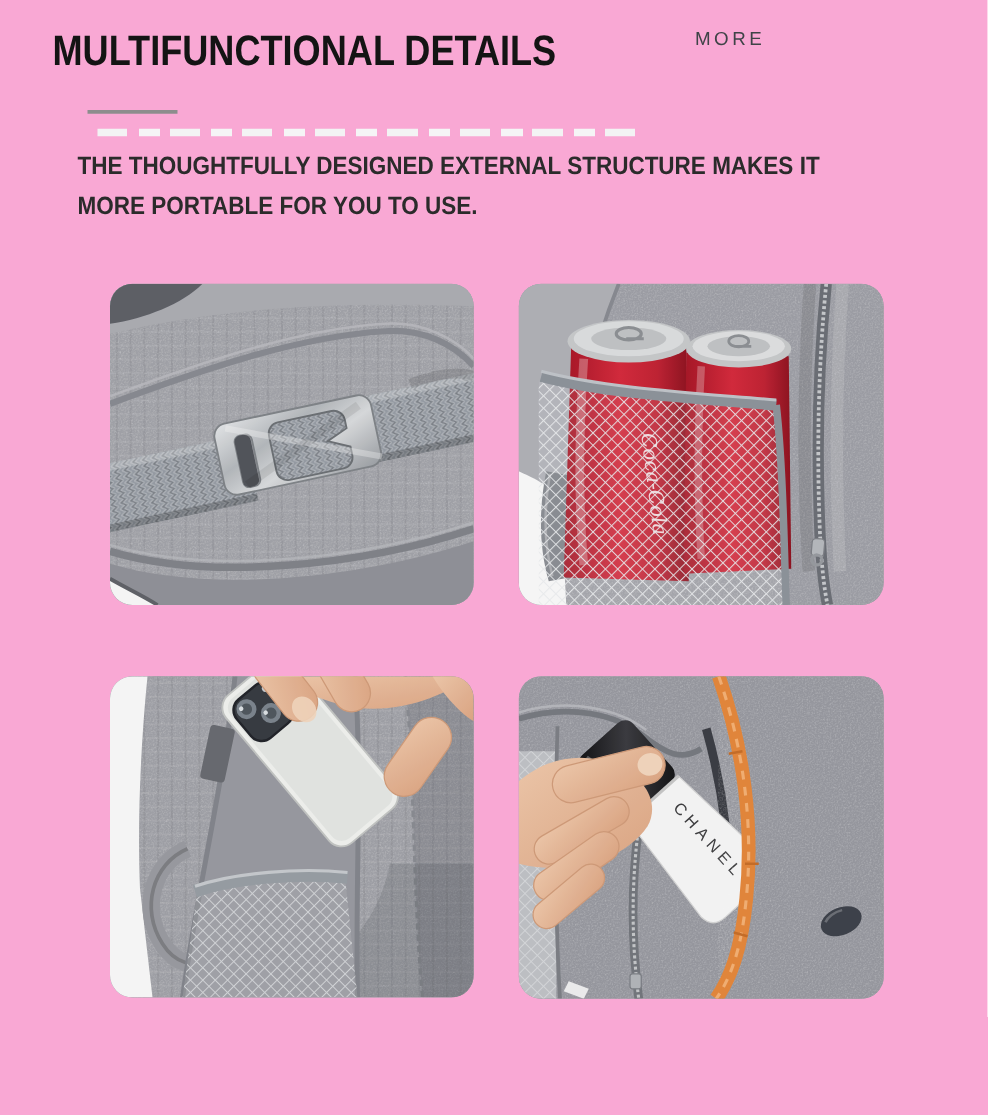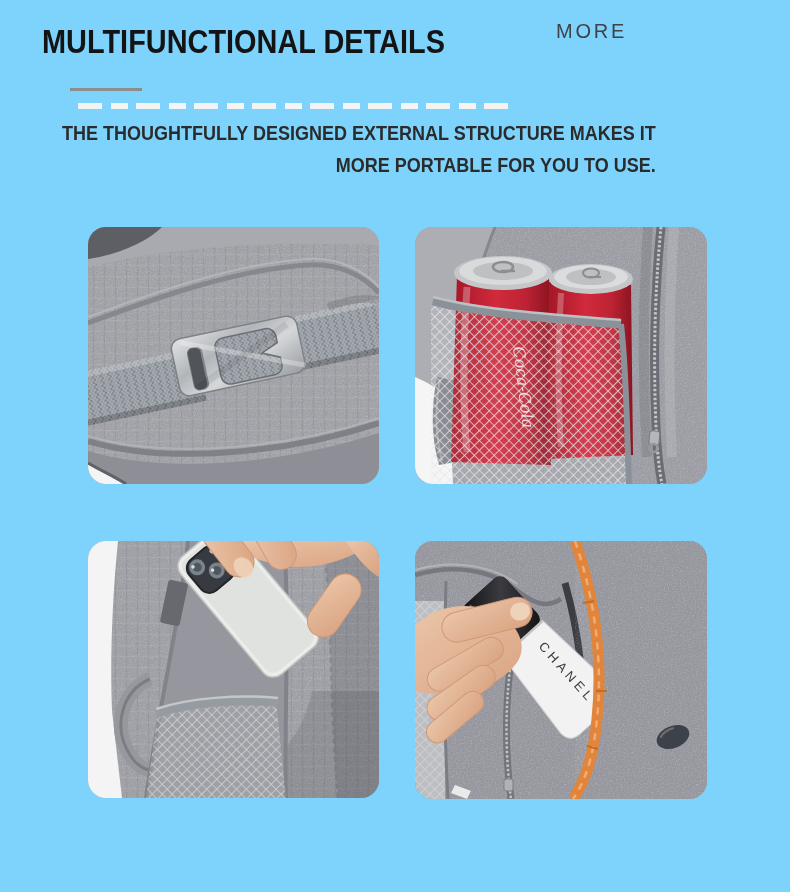--- a/index.html
+++ b/index.html
@@ -1,28 +1,27 @@
 <!DOCTYPE html>
 <html><head>
 <meta charset="utf-8">
 <style>
   html,body{margin:0;padding:0;background:#ffffff;}
   .canvas{
-    position:relative;width:790px;height:892px;background:#7dd3fc;overflow:hidden;
+    position:relative;width:790px;height:892px;background:#f9a8d4;overflow:hidden;
     font-family:"Liberation Sans",sans-serif;
-    text-align:right;
   }
   .title{
     position:absolute;left:42px;top:22px;margin:0;
     font-size:34px;font-weight:700;color:#141414;letter-spacing:0;
     transform:scaleX(.85);transform-origin:left top;white-space:nowrap;
   }
   .tagline{
     position:absolute;left:556px;top:21px;
-    font-size:20px;font-weight:400;color:#3f4347;letter-spacing:2.8px;
+    font-size:15px;font-weight:400;color:#3f4347;letter-spacing:2.8px;
     line-height:21px;white-space:nowrap;
   }
   .rule{position:absolute;left:70px;top:88px;width:72px;height:3px;background:#8d8d8d;}
   .watermark{
     position:absolute;left:78px;top:103px;width:430px;height:6px;
     background:repeating-linear-gradient(90deg,#f3f3f4 0 24px,transparent 24px 33px,#f5f5f6 33px 50px,transparent 50px 58px);
   }
   .desc{
     position:absolute;left:62px;top:117px;margin:0;
     font-size:20px;font-weight:700;color:#2b2b2b;line-height:32px;

